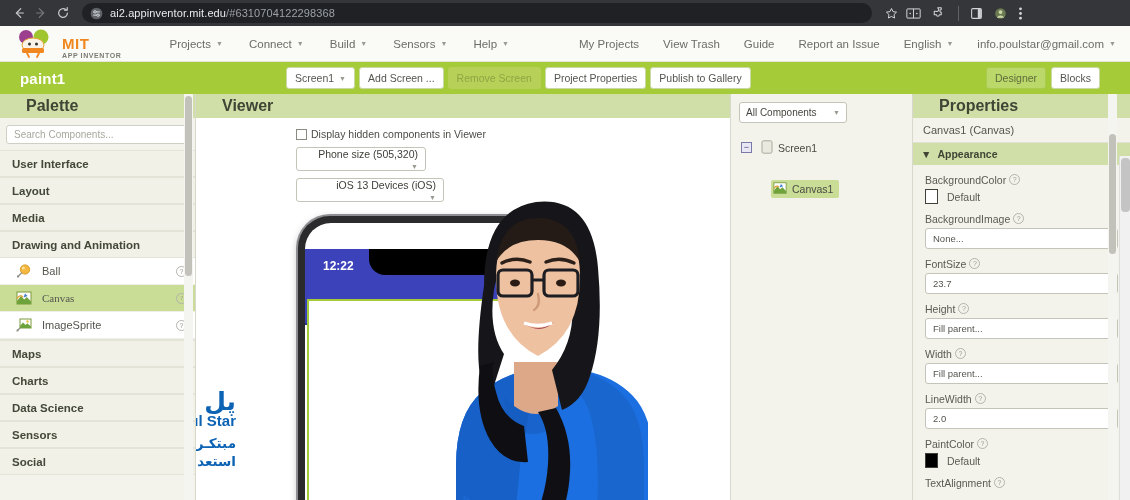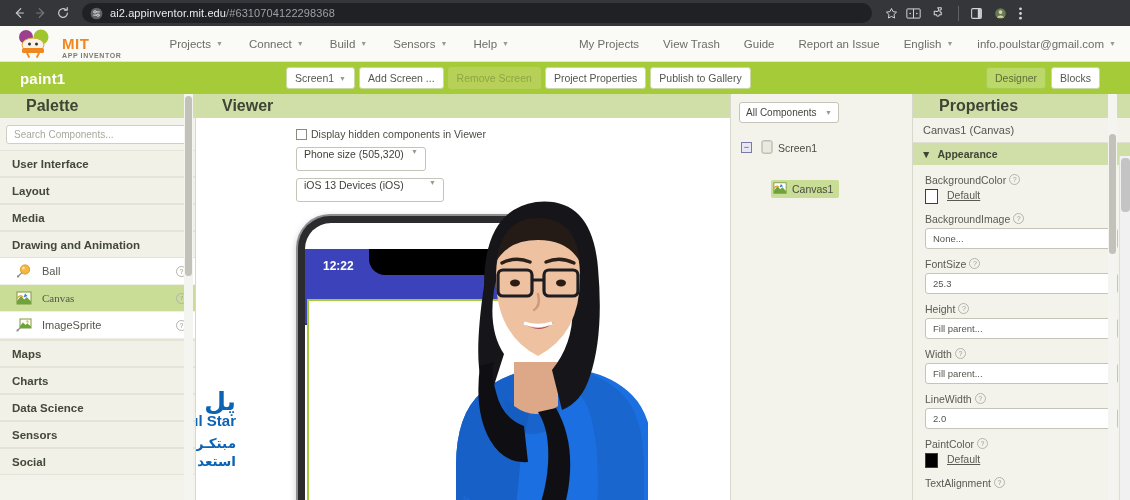--- a/index.html
+++ b/index.html
@@ -193,23 +193,24 @@
     z-index: 4;
   }
   .chk-row { display: flex; align-items: center; gap: 4px; font-size: 10.5px; color: #4d4d46; }
   .chk-box {
     width: 11px; height: 11px; border: 1px solid #8a8a80;
     background: #fff; flex: 0 0 auto;
   }
   .vsel {
     height: 24px; width: 130px;
     background: #fff; border: 1px solid #c4c4b8; border-radius: 3px;
-    display: flex; align-items: flex-start; justify-content: space-between;
+    display: flex; align-items: flex-end; justify-content: space-between;
     padding: 0 7px; font-size: 10.5px; color: #3f3f39;
     cursor: pointer;
+    flex-direction: column;
   }
   .vsel.wide { width: 148px; }
 
   
   .phone {
     position: absolute;
     left: 102px; top: 98px;
     width: 287px; height: 420px;
     background: #2b2b2d;
     border-radius: 32px;
@@ -266,21 +267,21 @@
 
   
   .col-tree {
     width: 182px; flex: 0 0 182px;
     background: #f3f3ec;
     border-right: 1px solid #d8d8cd;
     display: flex; flex-direction: column;
   }
   .tree-top { padding: 8px 8px 0 8px; }
   .tree-sel {
-    height: 21px; width: 100px;
+    height: 21px; width: 108px;
     background: #fff; border: 1px solid #c4c4b8; border-radius: 3px;
     display: flex; align-items: center; justify-content: space-between;
     padding: 0 6px; font-size: 10px; color: #46463f;
     cursor: pointer;
   }
   .tree-body { padding: 14px 0 0 10px; background: #f3f3ec; flex: 1 1 auto; }
   .tree-row { display: flex; align-items: center; height: 21px; font-size: 10.5px; color: #4a4a44; }
   .tree-toggle {
     width: 11px; height: 11px; border: 1px solid #7a7aa8;
     background: #e8e8f4; color: #44447a;
@@ -317,21 +318,21 @@
     display: flex; align-items: flex-start; gap: 3px;
     margin-bottom: 3px;
   }
   .prop-label .help-q { margin-left: 0; }
   .prop-input {
     height: 21px; width: 100%;
     background: #fff; border: 1px solid #c4c4b8; border-radius: 3px;
     display: flex; align-items: center;
     padding: 0 7px; font-size: 9.5px; color: #55554e;
   }
-  .prop-color { display: flex; align-items: flex-start; gap: 9px; font-size: 10.5px; color: #5a5a52; text-decoration: underline; }
+  .prop-color { display: flex; align-items: center; gap: 9px; font-size: 10.5px; color: #5a5a52; }
   .swatch { width: 13px; height: 15px; border: 1px solid #40403a; flex: 0 0 auto; }
 
   
   .vscroll {
     position: absolute; right: 2px; top: 0; bottom: 0;
     width: 9px; background: #f4f4f0;
   }
   .vscroll .thumb {
     position: absolute; left: 1px; width: 7px;
     background: #c2c2bb; border-radius: 4px;
@@ -756,21 +757,21 @@
           <span class="help-q">?</span>
         </div>
         <div class="prop-input">None...</div>
       </div>
 
       <div class="prop-item">
         <div class="prop-label">
           <span>FontSize</span>
           <span class="help-q">?</span>
         </div>
-        <div class="prop-input">25.3</div>
+        <div class="prop-input">23.7</div>
       </div>
 
       <div class="prop-item">
         <div class="prop-label">
           <span>Height</span>
           <span class="help-q">?</span>
         </div>
         <div class="prop-input">Fill parent...</div>
       </div>
 

